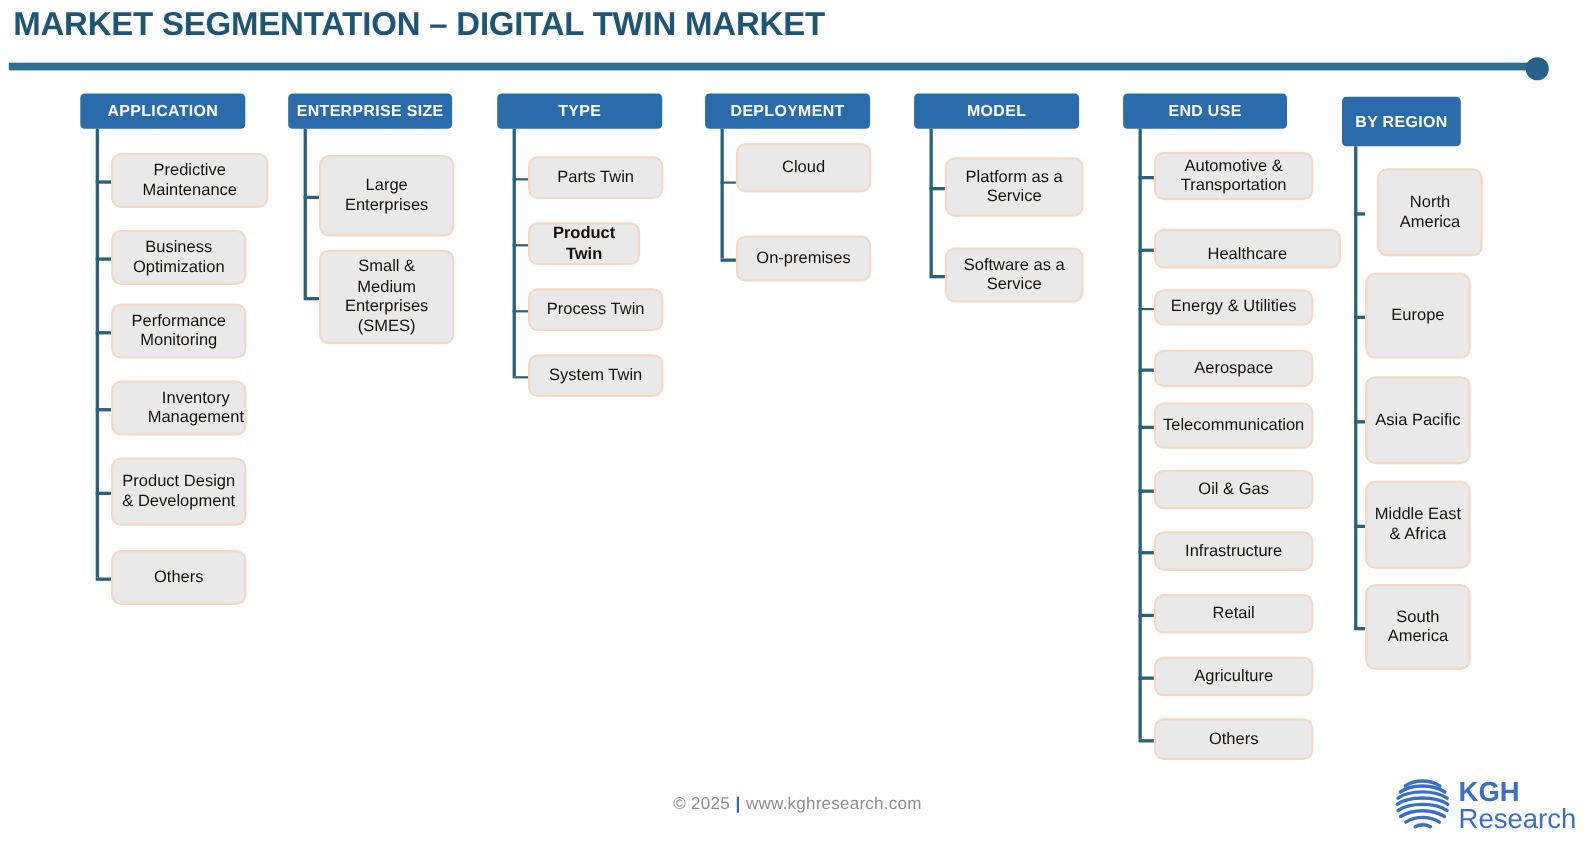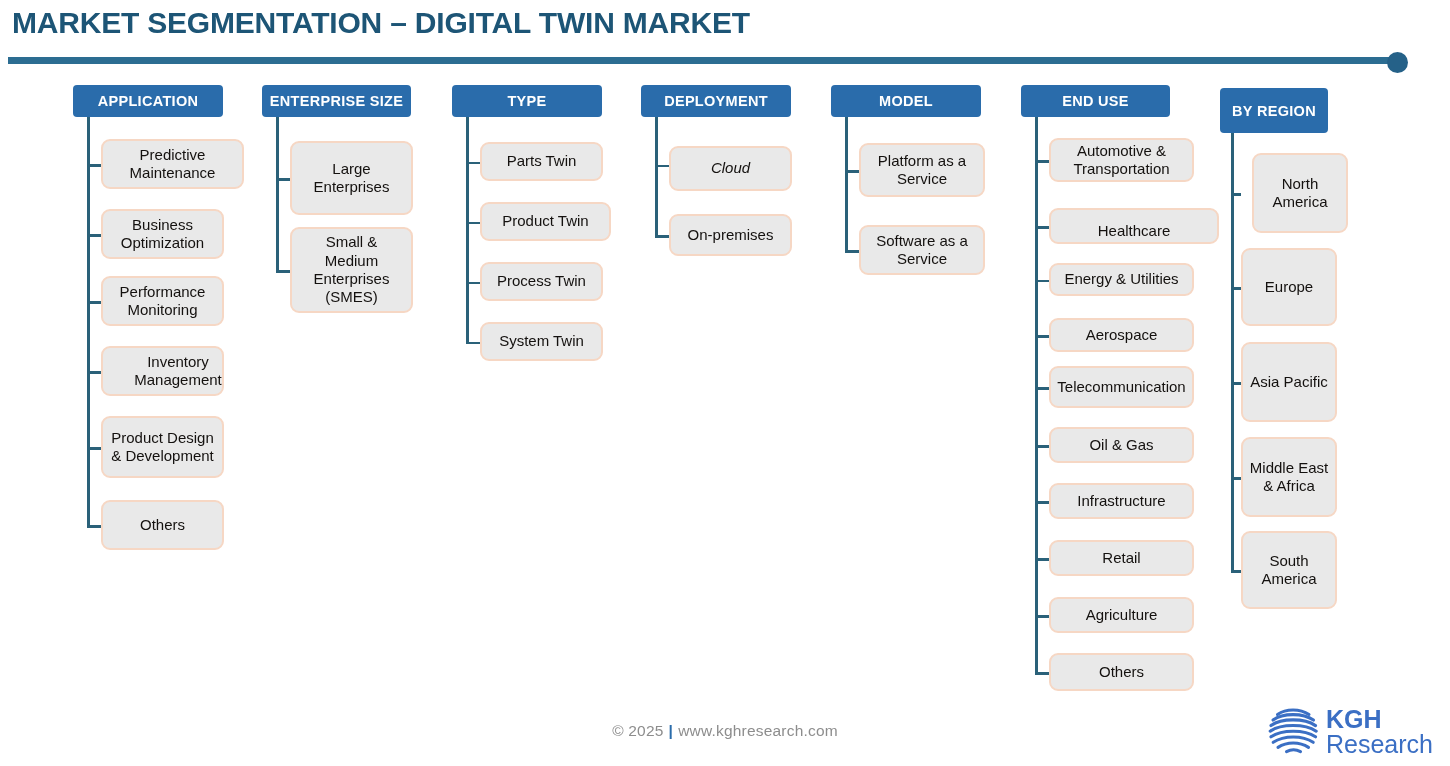--- a/index.html
+++ b/index.html
@@ -115,37 +115,37 @@
         </div>
       </div>
       <div class="col">
         <div class="hdr" style="left: 452px; top: 85px; width: 150px; height: 32px;">TYPE</div>
         <div class="stem" style="left: 466px; top: 117px; height: 224.5px;"></div>
         <div class="stub" style="left: 466px; top: 161.5px; width: 14px;"></div>
         <div class="node" style="left: 480px; top: 142px; width: 123px; height: 39px;">
           <span>Parts Twin</span>
         </div>
         <div class="stub" style="left: 466px; top: 221.5px; width: 14px;"></div>
-        <div class="node" style="left: 480px; top: 202px; width: 131px; height: 39px;">
+        <div class="node" style="left: 480px; top: 202px; width: 102px; height: 39px; font-weight: bold;">
           <span>Product Twin</span>
         </div>
         <div class="stub" style="left: 466px; top: 281.5px; width: 14px;"></div>
         <div class="node" style="left: 480px; top: 262px; width: 123px; height: 39px;">
           <span>Process Twin</span>
         </div>
         <div class="stub" style="left: 466px; top: 341.5px; width: 14px;"></div>
         <div class="node" style="left: 480px; top: 322px; width: 123px; height: 39px;">
           <span>System Twin</span>
         </div>
       </div>
       <div class="col">
         <div class="hdr" style="left: 641px; top: 85px; width: 150px; height: 32px;">DEPLOYMENT</div>
         <div class="stem" style="left: 655px; top: 117px; height: 118px;"></div>
         <div class="stub" style="left: 655px; top: 164.5px; width: 14px;"></div>
-        <div class="node" style="left: 669px; top: 146px; width: 123px; height: 45px; font-style: italic;">
+        <div class="node" style="left: 669px; top: 130px; width: 123px; height: 45px;">
           <span>Cloud</span>
         </div>
         <div class="stub" style="left: 655px; top: 235px; width: 14px;"></div>
         <div class="node" style="left: 669px; top: 214px; width: 123px; height: 42px;">
           <span>On-premises</span>
         </div>
       </div>
       <div class="col">
         <div class="hdr" style="left: 831px; top: 85px; width: 150px; height: 32px;">MODEL</div>
         <div class="stem" style="left: 845px; top: 117px; height: 133px;"></div>

